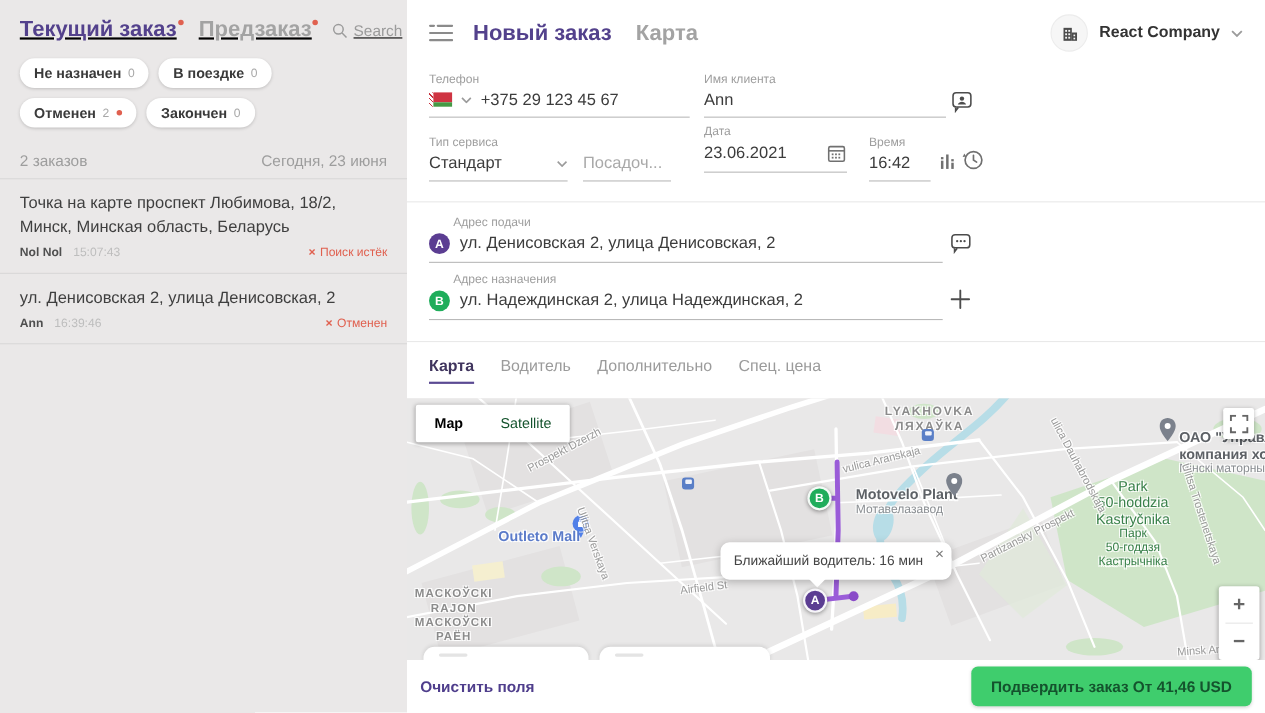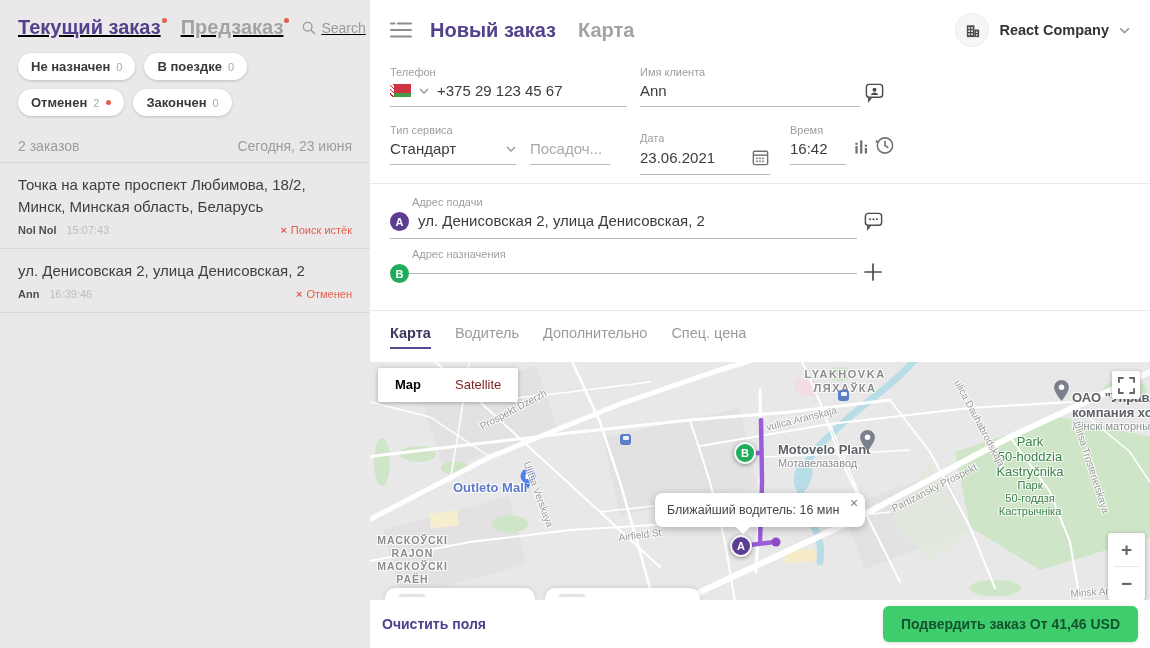--- a/index.html
+++ b/index.html
@@ -67,21 +67,21 @@
   .halo { text-shadow:-1px -1px 0 rgba(255,255,255,.85), 1px -1px 0 rgba(255,255,255,.85), -1px 1px 0 rgba(255,255,255,.85), 1px 1px 0 rgba(255,255,255,.85); }
   .district { position:absolute; text-align:center; color:#8b8b8b; font-weight:bold; letter-spacing:1.5px; font-size:11px; line-height:14px; }
   .poi-name { font-size:13px; color:#5d6166; font-weight:bold; line-height:15px; }
   .poi-sub { font-size:11px; color:#8a8e92; line-height:13px; }
   .park-label { position:absolute; text-align:center; color:#39804a; }
   .park-label .big { font-size:13px; line-height:15px; }
   .park-label .small { font-size:11px; line-height:13px; }
   .blue-label { position:absolute; font-size:13px; font-weight:bold; color:#5b7bc9; }
   .street { position:absolute; font-size:10px; color:#9a9a9a; white-space:nowrap; transform-origin:left top; }
   .maptype { position:absolute; left:8px; top:6px; display:flex; background:#fff; box-shadow:0 1px 4px rgba(0,0,0,.3); border-radius:2px; overflow:hidden; }
-  .maptype .mt { padding:0 17px; height:34px; line-height:34px; font-size:13px; color:#7f1d1d; cursor:pointer; }
+  .maptype .mt { padding:0 17px; height:34px; line-height:34px; font-size:13px; color:#14532d; cursor:pointer; }
   .maptype .mt.on { font-weight:bold; color:#000; }
   .fullscreen-btn { position:absolute; left:742px; top:9px; width:28px; height:28px; background:#fff; border-radius:2px; box-shadow:0 1px 4px rgba(0,0,0,.3); display:flex; align-items:center; justify-content:center; cursor:pointer; }
   .zoomctl { position:absolute; left:738px; top:171px; width:37px; background:#fff; border-radius:3px; box-shadow:0 1px 4px rgba(0,0,0,.3); text-align:center; }
   .zoomctl .zbtn { height:33px; line-height:33px; font-size:19px; font-weight:bold; color:#666; cursor:pointer; }
   .zoomctl .zdiv { height:1px; background:#e6e6e6; margin:0 6px; }
   .marker { position:absolute; width:22px; height:22px; border-radius:50%; border:2px solid rgba(255,255,255,.95); box-shadow:0 1px 4px rgba(0,0,0,.4); color:#fff; font-size:11px; font-weight:bold; display:flex; align-items:center; justify-content:center; }
   .marker.a { background:#5b3d92; left:360px; top:173px; }
   .marker.b { background:#1fad5b; left:364px; top:80px; }
   .tooltip { position:absolute; left:285px; top:131px; background:#fff; border-radius:8px; box-shadow:0 2px 8px rgba(0,0,0,.25); padding:10px 26px 10px 12px; font-size:12.5px; color:#454545; white-space:nowrap; }
   .tooltip::after { content:""; position:absolute; left:80px; bottom:-7px; border-left:8px solid transparent; border-right:8px solid transparent; border-top:8px solid #fff; }
@@ -230,21 +230,21 @@
     </div>
     <div class="field" style="left:160px; top:124px; width:80px;">
       <div class="f-label">&nbsp;</div>
       <div class="f-control" style="justify-content:space-between;">
         <span class="f-value ph">Посадоч...</span>
         <svg width="10" height="6" viewBox="0 0 10 6">
             <path d="M1 1l4 4 4-4" stroke="#9b9b9b" stroke-width="1.5" fill="none"></path>
           </svg>
       </div>
     </div>
-    <div class="field" style="left:270px; top:132px; width:130px;">
+    <div class="field" style="left:270px; top:114px; width:130px;">
       <div class="f-label">Дата</div>
       <div class="f-control" style="justify-content:space-between;">
         <span class="f-value">23.06.2021</span>
         <svg width="19" height="19" viewBox="0 0 20 20">
             <rect x="2.5" y="3.5" width="15" height="14" rx="1.5" stroke="#707070" stroke-width="1.5" fill="none"></rect>
             <path d="M2.5 7.5h15" stroke="#707070" stroke-width="1.5"></path>
             <g fill="#707070">
               <rect x="5.4" y="10" width="1.7" height="1.7"></rect>
               <rect x="8.6" y="10" width="1.7" height="1.7"></rect>
               <rect x="11.8" y="10" width="1.7" height="1.7"></rect>
@@ -292,20 +292,21 @@
           <circle cx="11" cy="9.7" r="1.1"></circle>
           <circle cx="14.5" cy="9.7" r="1.1"></circle>
         </g>
         <path d="M7.5 16.5L5 19.8v-3.3" fill="none" stroke="#4c4c4c" stroke-width="1.5"></path>
       </svg>
 
     <div class="addr" style="top:248px;">
       <div class="f-label">Адрес назначения</div>
       <div class="row">
         <span class="addr-badge b">B</span>
+        <span class="f-value">ул. Надеждинская 2, улица Надеждинская, 2</span>
       </div>
     </div>
     <svg class="side-ic" style="left:494px; top:263px;" width="18" height="18" viewBox="0 0 18 18">
         <path d="M9 1v16M1 9h16" stroke="#4c4c4c" stroke-width="1.7" stroke-linecap="round"></path>
       </svg>
 
     <div class="hr" style="top:310px;"></div>
 
     <div class="tabs2">
       <span class="tab2 active">Карта</span>

